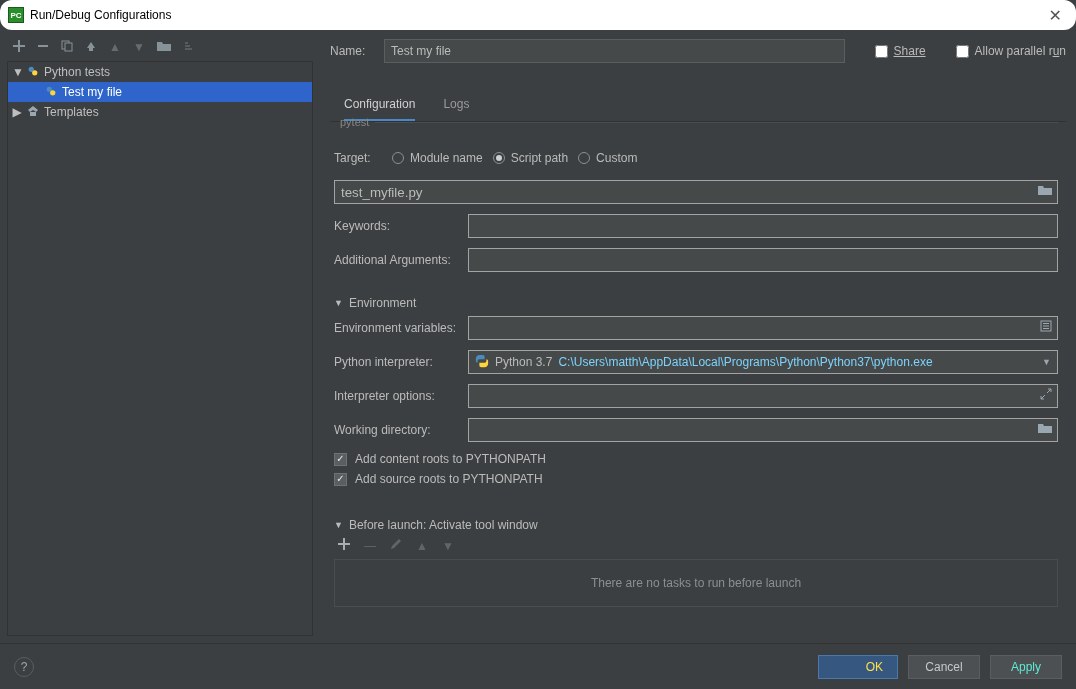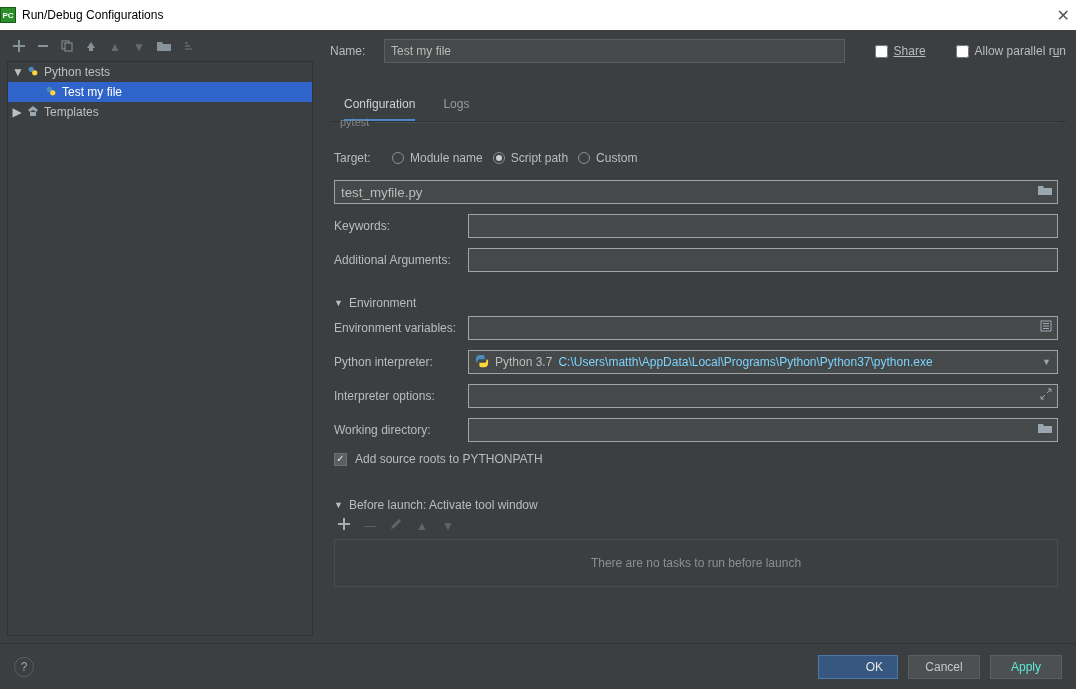--- a/index.html
+++ b/index.html
@@ -1,19 +1,19 @@
 <!DOCTYPE html>
 <html><head>
 <meta charset="utf-8">
 <style>
   * { box-sizing: border-box; margin: 0; padding: 0; }
   html, body { width: 1076px; height: 689px; font-family: "Segoe UI", Arial, sans-serif; font-size: 12px; color: #bbbbbb; background: #3c3f41; overflow: hidden; }
 
   
-  .titlebar { height: 30px; background: #ffffff; display: flex; align-items: center; padding: 0 0; color: #000; }
+  .titlebar { height: 30px; background: #ffffff; display: flex; align-items: center; padding: 0 8px; color: #000; border-radius: 12px; }
   .app-icon { width: 16px; height: 16px; background: #2a8e2a; border: 1px solid #1b5a1b; display: flex; align-items: center; justify-content: center; font-size: 8px; font-weight: bold; color: #fff; margin-right: 6px; }
   .titlebar .spacer { flex: 1; }
   .close-x { font-size: 16px; color: #555; padding: 0 6px; }
 
   
   .workarea { display: flex; height: calc(689px - 30px - 46px); }
 
   
   .left { width: 320px; display: flex; flex-direction: column; padding: 7px 7px 7px 7px; }
   .toolbar { height: 24px; display: flex; align-items: center; gap: 12px; padding: 0 6px 4px 6px; }
@@ -76,21 +76,21 @@
 
   .interp { display:flex; align-items:center; gap:6px; color:#bfc2c4; }
   .interp .path { color:#7dd3fc; }
   .interp-chevron { margin-left:auto; font-size:9px; color:#9aa7b0; }
 
   
   .footer { height: 46px; display: flex; align-items: center; padding: 0 14px; gap: 10px; border-top: 1px solid #323232; }
   .footer .help { width: 20px; height: 20px; border: 1px solid #5b5e60; border-radius: 50%; display:flex; align-items:center; justify-content:center; color:#9aa7b0; }
   .footer .spacer { flex: 1; }
   .btn { min-width: 72px; height: 24px; border: 1px solid #5b5e60; background: #4c5052; color: #c5c8ca; display:flex; align-items:center; justify-content:center; padding: 0 14px; }
-  .btn.primary { background: #365880; border-color: #4a78ab; color: #e5e5e5; padding-left: 47px; }
+  .btn.primary { background: #365880; border-color: #4a78ab; color: #fde047; padding-left: 47px; }
   .btn.disabled { color:#5eead4; }
 
   .und { text-decoration: underline; }
 </style>
 </head>
 <body>
 
 <div class="titlebar">
   <div class="app-icon">PC</div>
   <div>Run/Debug Configurations</div>
@@ -289,20 +289,24 @@
             <span class="trail">
               <svg width="14" height="12" viewBox="0 0 14 12">
                   <path d="M0 2h5l1 2h8v7H0z" fill="#9aa7b0"></path>
                 </svg>
             </span>
           </div>
         </div>
 
         <div class="checkline">
           <span class="check checked"></span>
+          <span>Add content roots to PYTHONPATH</span>
+        </div>
+        <div class="checkline">
+          <span class="check checked"></span>
           <span>Add source roots to PYTHONPATH</span>
         </div>
       </div>
 
       <div style="height:18px"></div>
 
       <div class="collapser">
         <span class="tri">▼</span>
         <span>Before launch: Activate tool window</span>
       </div>

